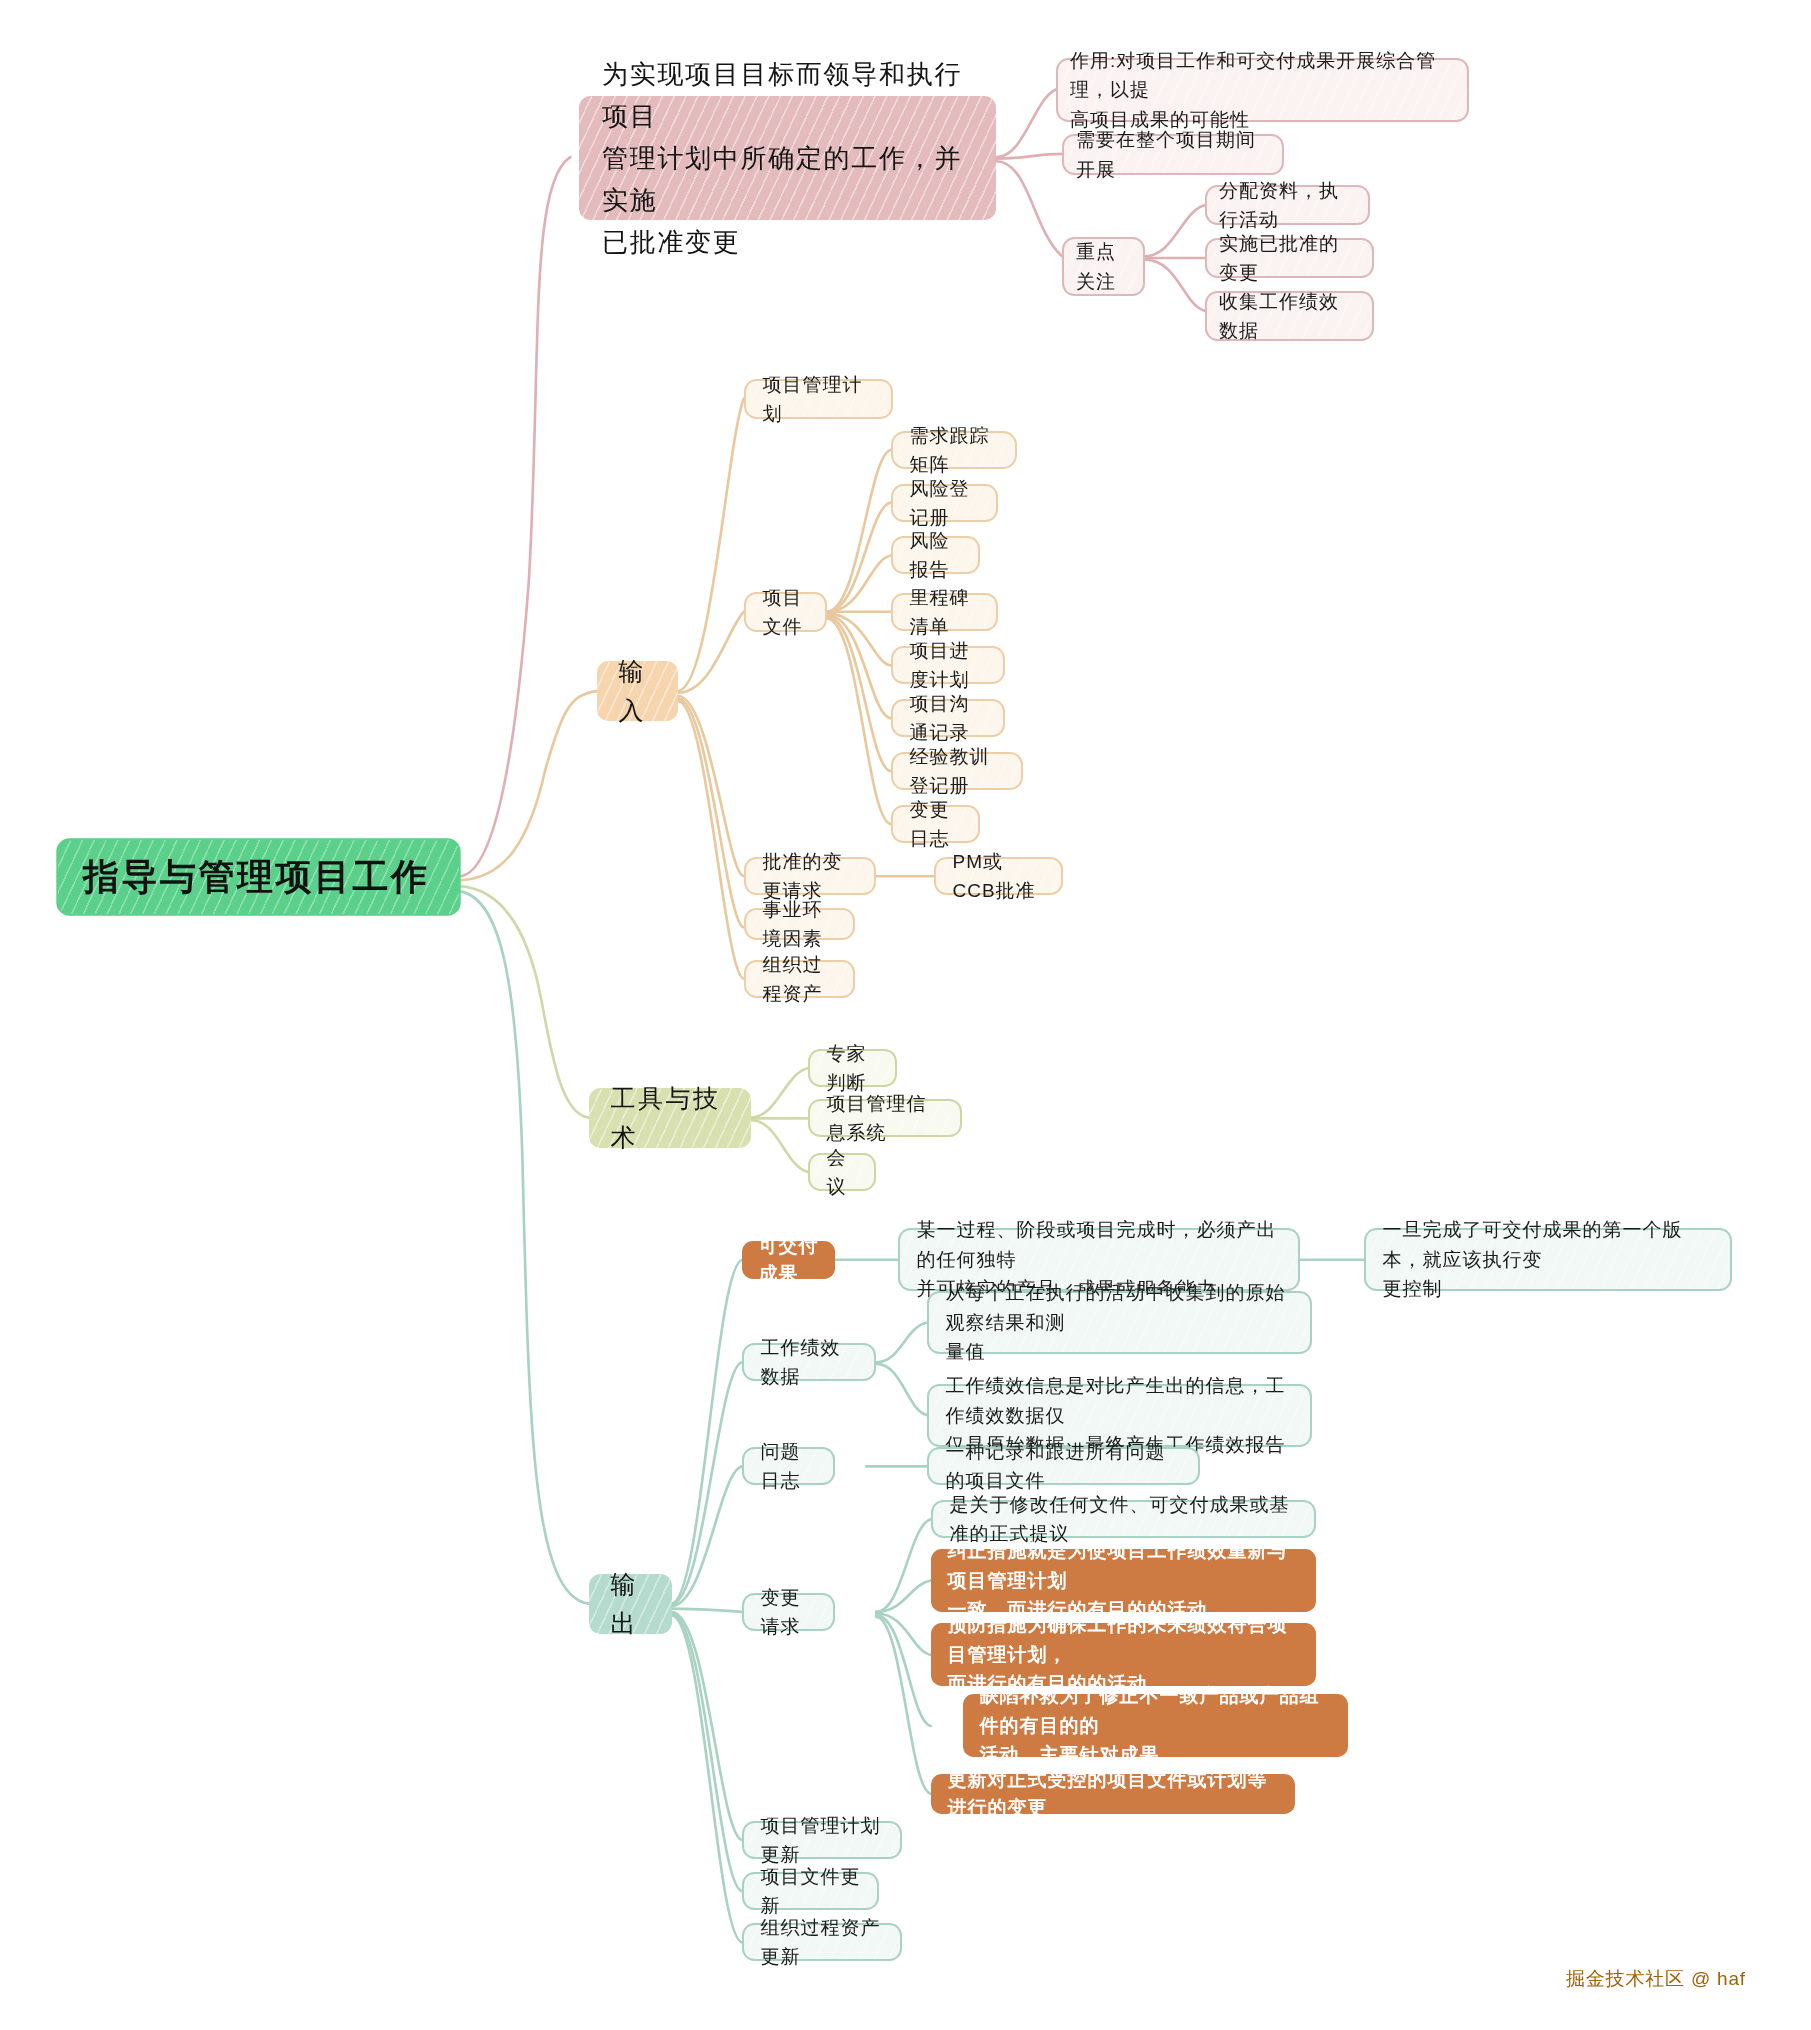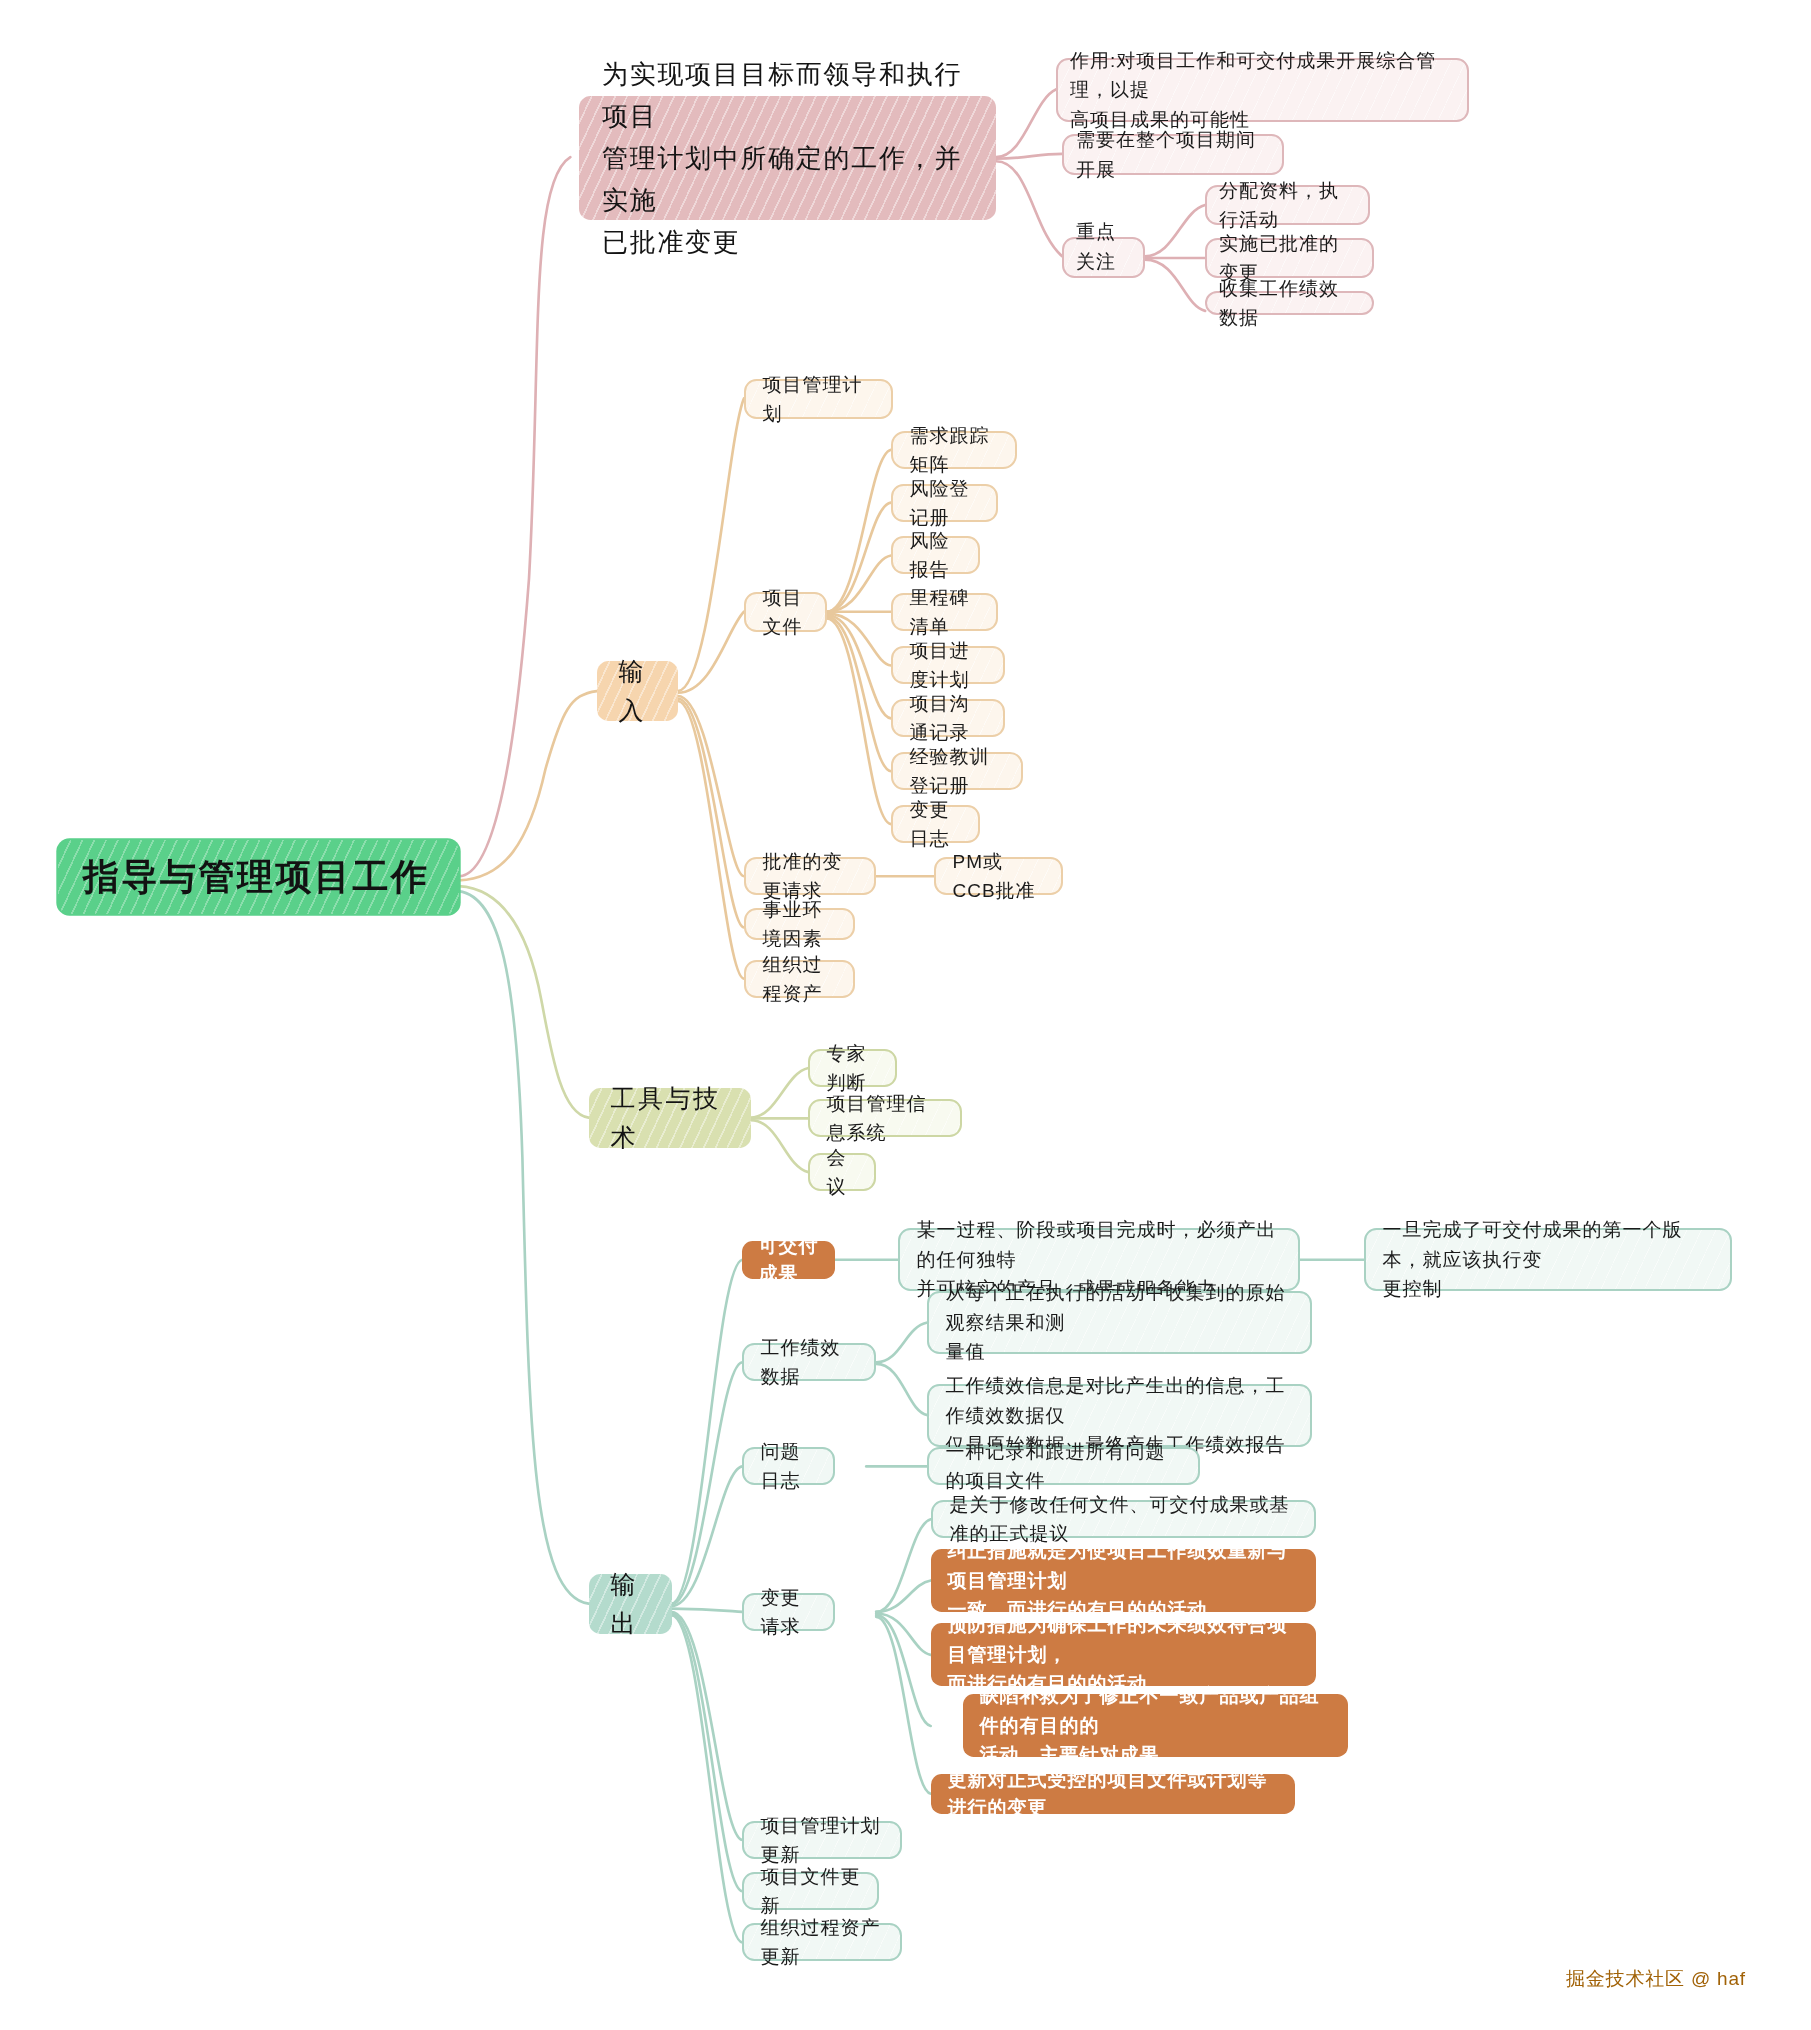--- a/index.html
+++ b/index.html
@@ -156,31 +156,31 @@
 已批准变更</span>
   </div>
 
   <div class="node bub pink multi" style="left:1056px;top:58px;width:413px;height:64px;">
     <span>作用:对项目工作和可交付成果开展综合管理，以提
 高项目成果的可能性</span>
   </div>
   <div class="node bub pink" style="left:1062px;top:134px;width:222px;height:41px;">
     <span>需要在整个项目期间开展</span>
   </div>
-  <div class="node bub pink" style="left:1062px;top:237px;width:83px;height:41px;align-items:flex-end;">
+  <div class="node bub pink" style="left:1062px;top:237px;width:83px;height:59px;">
     <span>重点关注</span>
   </div>
 
   <div class="node bub pink" style="left:1205px;top:185px;width:165px;height:40px;">
     <span>分配资料，执行活动</span>
   </div>
   <div class="node bub pink" style="left:1205px;top:238px;width:169px;height:40px;">
     <span>实施已批准的变更</span>
   </div>
-  <div class="node bub pink" style="left:1205px;top:291px;width:169px;height:24px;">
+  <div class="node bub pink" style="left:1205px;top:291px;width:169px;height:50px;">
     <span>收集工作绩效数据</span>
   </div>
 
   <div class="node lvl1 orange" style="left:597px;top:661px;width:81px;height:60px;">
     <span>输入</span>
   </div>
 
   <div class="node bub orange" style="left:744px;top:379px;width:149px;height:40px;">
     <span>项目管理计划</span>
   </div>

